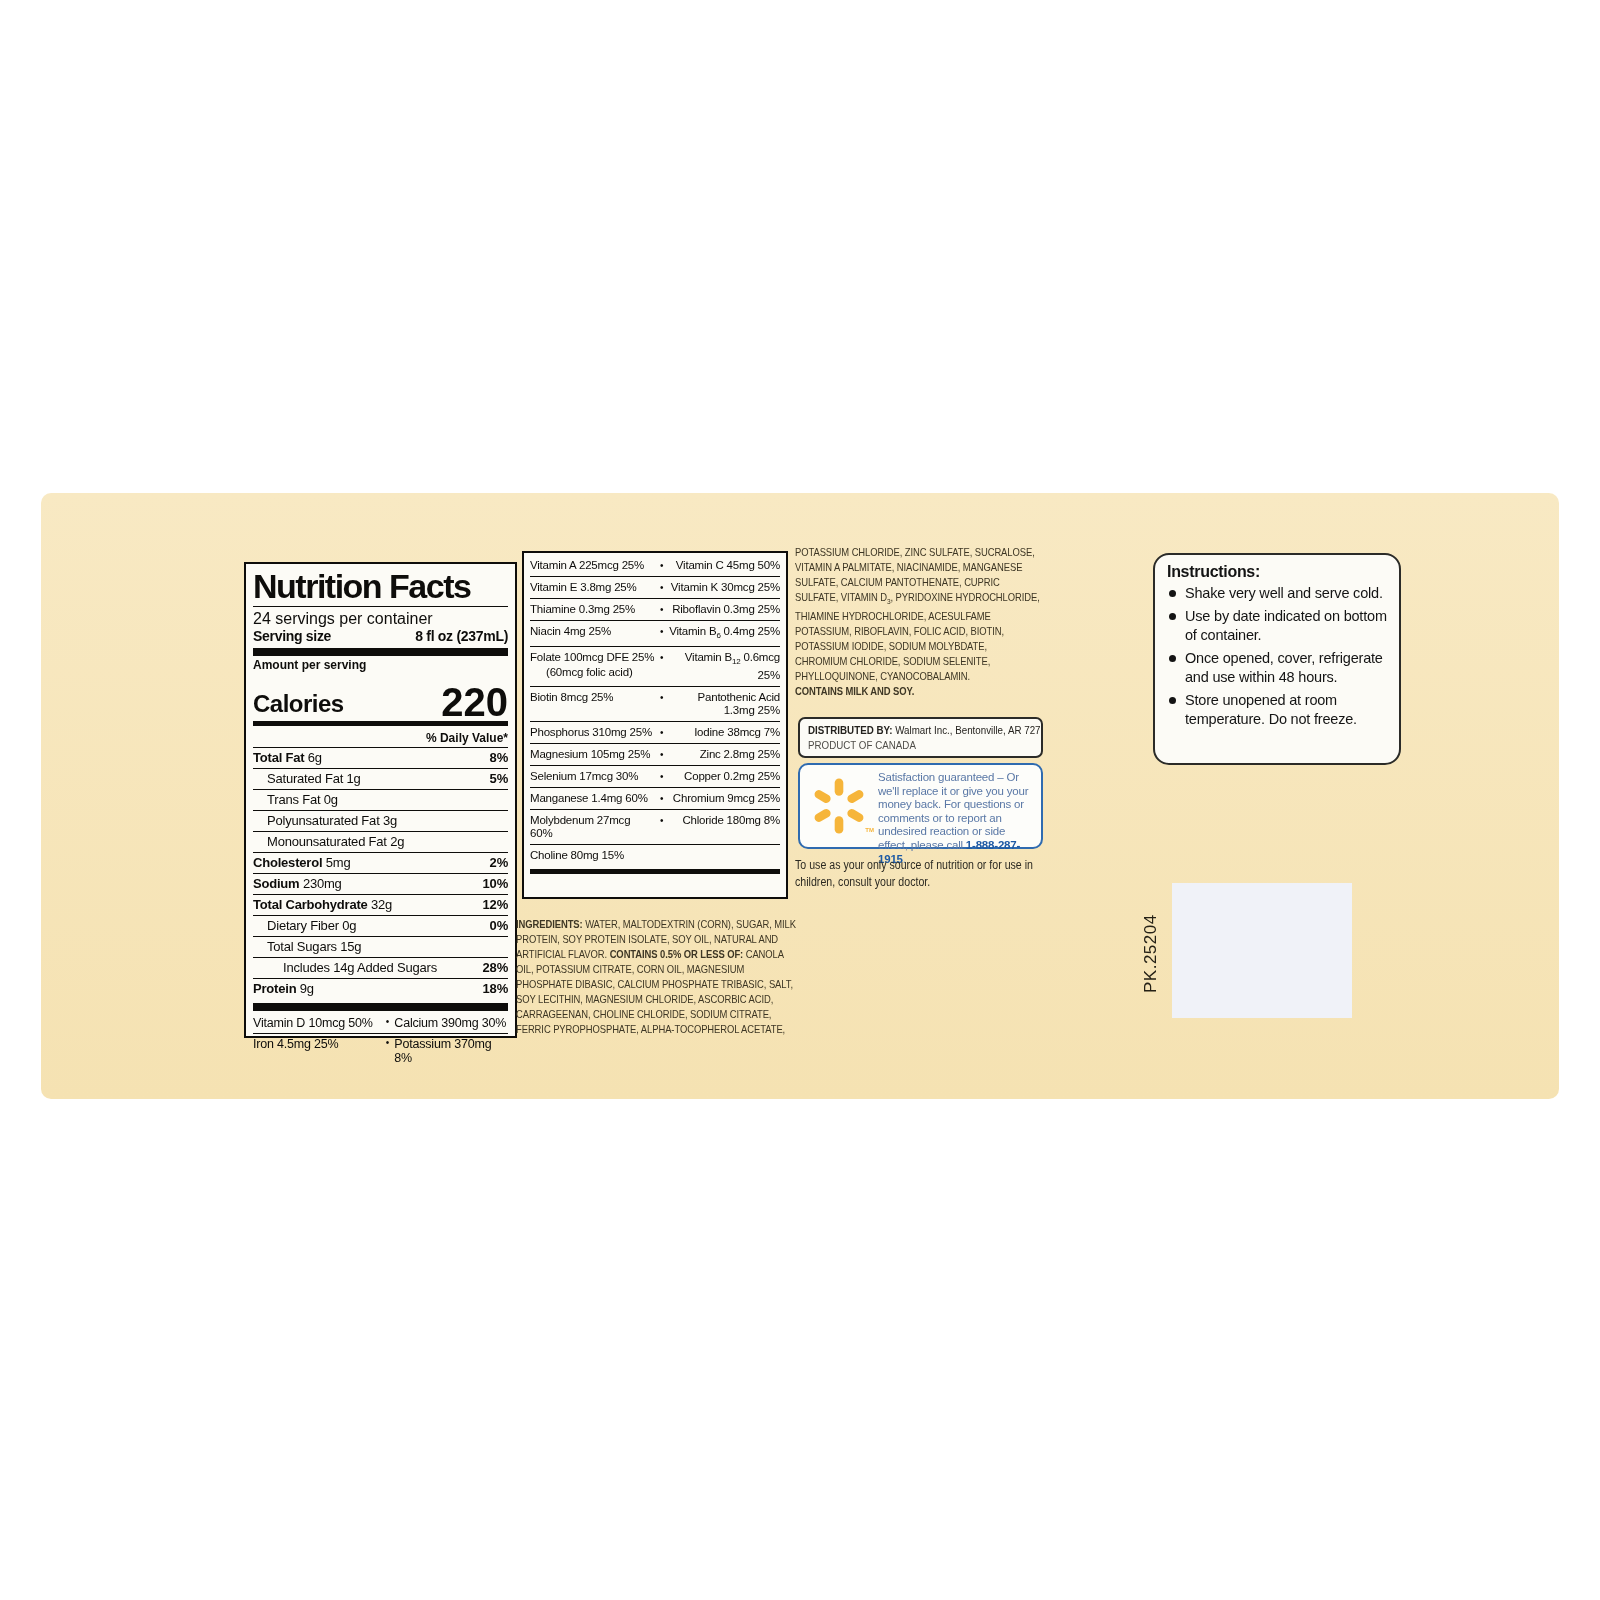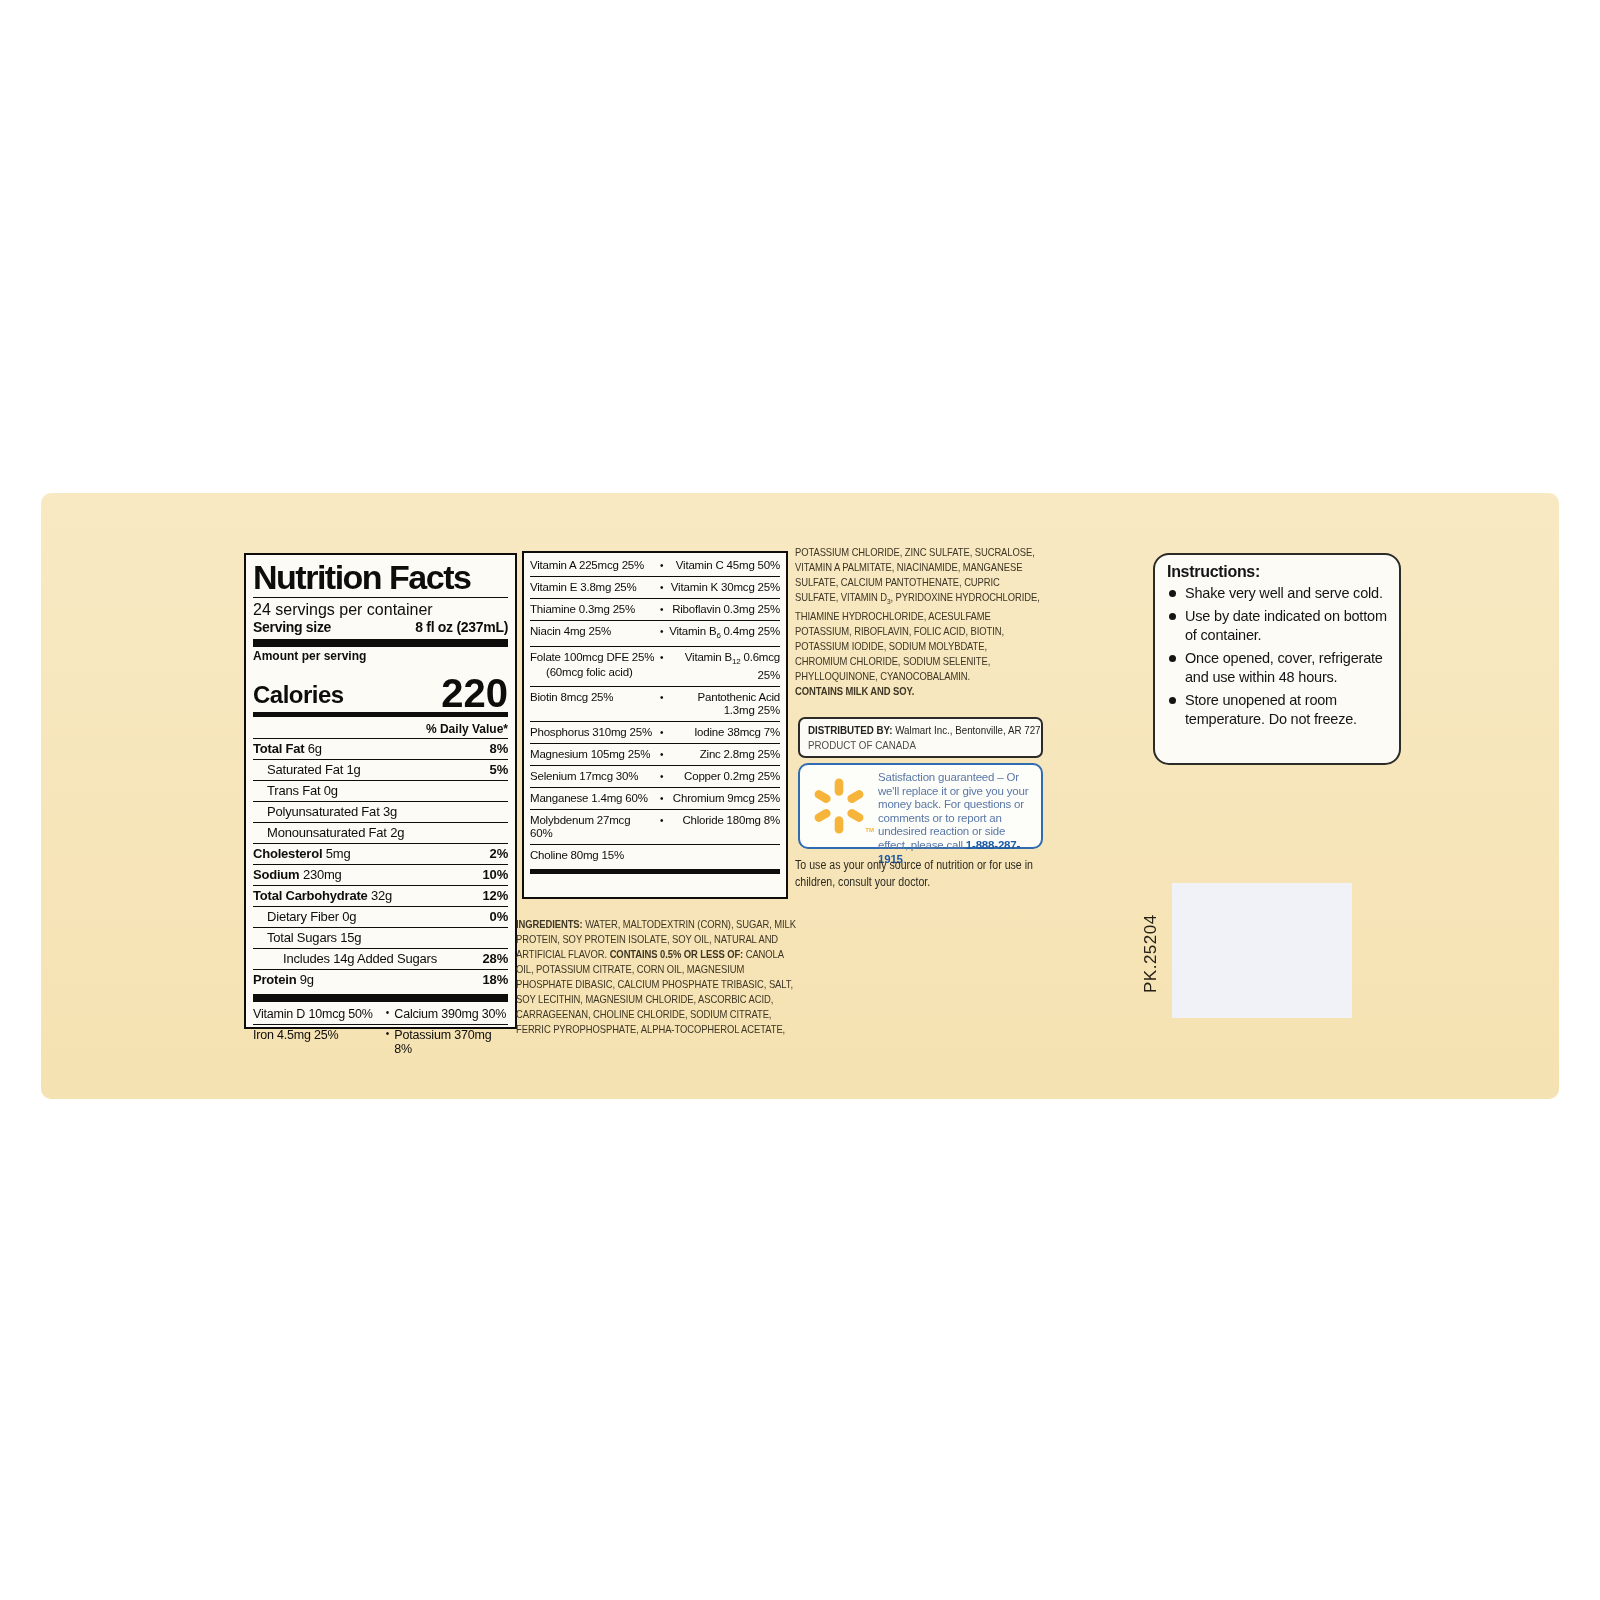--- a/index.html
+++ b/index.html
@@ -8,21 +8,21 @@
     --blue-text:#5a78a6; --phone-blue:#1e5aa4; --spark-yellow:#f6b53a;
     --muted-gray:#4f4d48; --lavender-box:#f0f2f8;
   }
   *{margin:0;padding:0;box-sizing:border-box}
   html,body{width:1600px;height:1600px;overflow:hidden}
   body{background:var(--page-bg);font-family:"Liberation Sans","DejaVu Sans",sans-serif;position:relative;color:var(--ink)}
   .b{font-weight:bold}
   #label{position:absolute;left:41px;top:493px;width:1518px;height:606px;background:linear-gradient(180deg,#f8e9c3,#f5e2b2);border-radius:10px}
 
   
-  #nf{position:absolute;left:203px;top:60px;width:273px;height:476px;background:var(--panel-bg);border:2px solid var(--ink);padding:5px 7px 0}
+  #nf{position:absolute;left:203px;top:69px;width:273px;height:476px;background:var(--panel-bg);border:2px solid var(--ink);padding:5px 7px 0}
   #nf h1{font-size:34px;font-weight:bold;letter-spacing:-1.5px;line-height:1;white-space:nowrap}
   .rule{border-top:1px solid var(--ink);margin-top:3px}
   .servings{font-size:16px;margin-top:3px}
   .ssrow{display:flex;justify-content:space-between;font-size:14px;margin-top:0;letter-spacing:-0.3px}
   .bar{background:var(--ink)}
   .bar8{height:8px;margin:4px 0 2px}
   .bar5{height:5px;margin:3px 0 2px}
   .aps{font-size:12px;margin-top:1px}
   .calrow{display:flex;justify-content:space-between;align-items:flex-end;margin-top:14px}
   .callabel{font-size:24px;font-weight:bold;letter-spacing:-0.5px}

